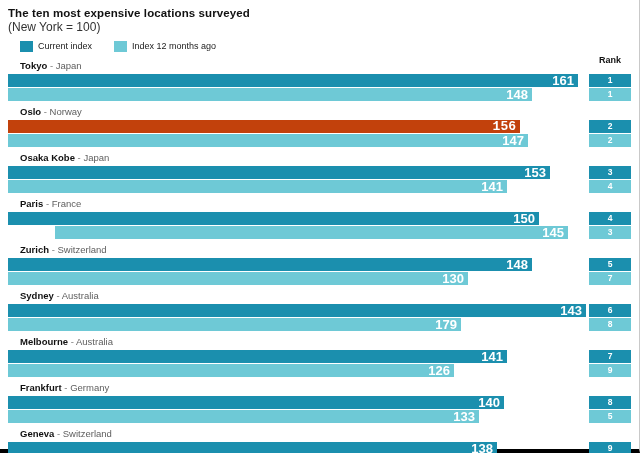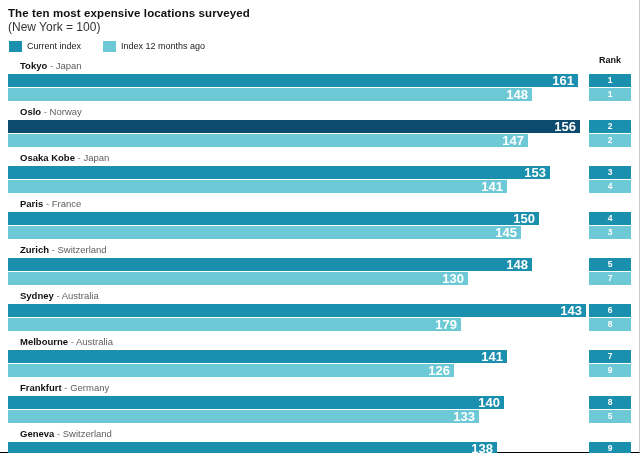--- a/index.html
+++ b/index.html
@@ -13,21 +13,21 @@
     font-family: "Liberation Sans", sans-serif;
     color: #1a1a1a;
     overflow: hidden;
   }
   #chart-root {
     position: relative;
     width: 640px;
     height: 453px;
     box-sizing: border-box;
     border-right: 1px solid #c9c9c9;
-    border-bottom: 1px solid #000000;
+    border-bottom: 4px solid #000000;
     background: #ffffff;
   }
 
   
   .header { padding: 6px 8px 0 8px; }
   .chart-title {
     font-size: 11.5px;
     font-weight: bold;
     color: #111111;
     letter-spacing: 0.1px;
@@ -38,21 +38,21 @@
     color: #333333;
     line-height: 13px;
     margin-top: 1px;
   }
 
   
   .legend {
     display: flex;
     align-items: center;
     margin-top: 7px;
-    margin-left: 1px;
+    margin-left: 12px;
     gap: 22px;
   }
   .legend-item { display: flex; align-items: center; }
   .legend-swatch {
     width: 13px;
     height: 11px;
     margin-right: 5px;
     display: inline-block;
   }
   .legend-label {
@@ -174,21 +174,21 @@
                 <span class="bar-value">148</span>
               </div>
               <div class="rank-badge" style="background: rgb(110, 201, 214);">1</div>
             </div>
           </div>
         </div>
         <div class="group">
           <div class="group-label"><span class="city">Oslo</span><span class="sep"> - </span><span class="country">Norway</span></div>
           <div class="bars">
             <div class="bar-row">
-              <div class="bar" style="background: #0c4a6e; width: 572px;">
+              <div class="bar" style="background: #c2410c; width: 512px; font-family: Liberation Mono, monospace;">
                 <span class="bar-value">156</span>
               </div>
               <div class="rank-badge" style="background: rgb(27, 143, 174);">2</div>
             </div>
             <div class="bar-row">
               <div class="bar" style="background: rgb(110, 201, 214); width: 520px;">
                 <span class="bar-value">147</span>
               </div>
               <div class="rank-badge" style="background: rgb(110, 201, 214);">2</div>
             </div>
@@ -214,21 +214,21 @@
         <div class="group">
           <div class="group-label"><span class="city">Paris</span><span class="sep"> - </span><span class="country">France</span></div>
           <div class="bars">
             <div class="bar-row">
               <div class="bar" style="background: rgb(27, 143, 174); width: 531px; text-align: center;">
                 <span class="bar-value">150</span>
               </div>
               <div class="rank-badge" style="background: rgb(27, 143, 174);">4</div>
             </div>
             <div class="bar-row">
-              <div class="bar" style="background: rgb(110, 201, 214); width: 513px;">
+              <div class="bar" style="background: rgb(110, 201, 214); width: 513px; margin-left: 47px;">
                 <span class="bar-value">145</span>
               </div>
               <div class="rank-badge" style="background: rgb(110, 201, 214);">3</div>
             </div>
           </div>
         </div>
         <div class="group">
           <div class="group-label"><span class="city">Zurich</span><span class="sep"> - </span><span class="country">Switzerland</span></div>
           <div class="bars">
             <div class="bar-row">

